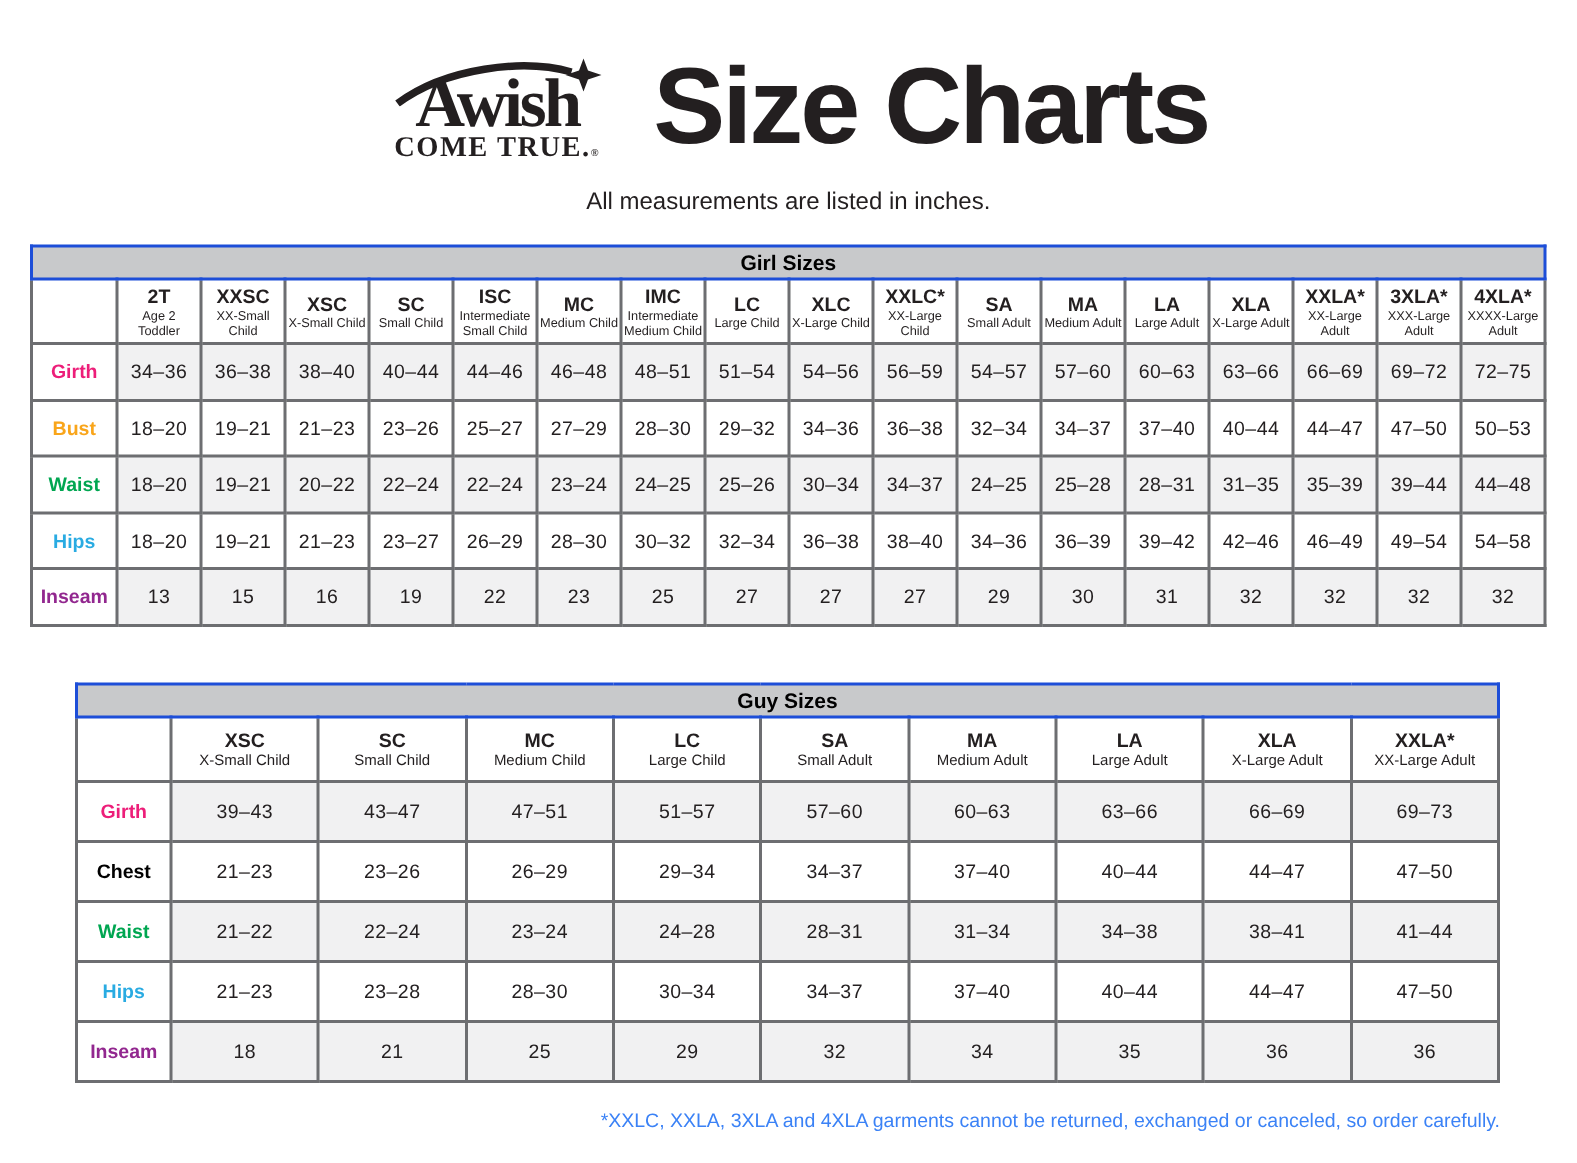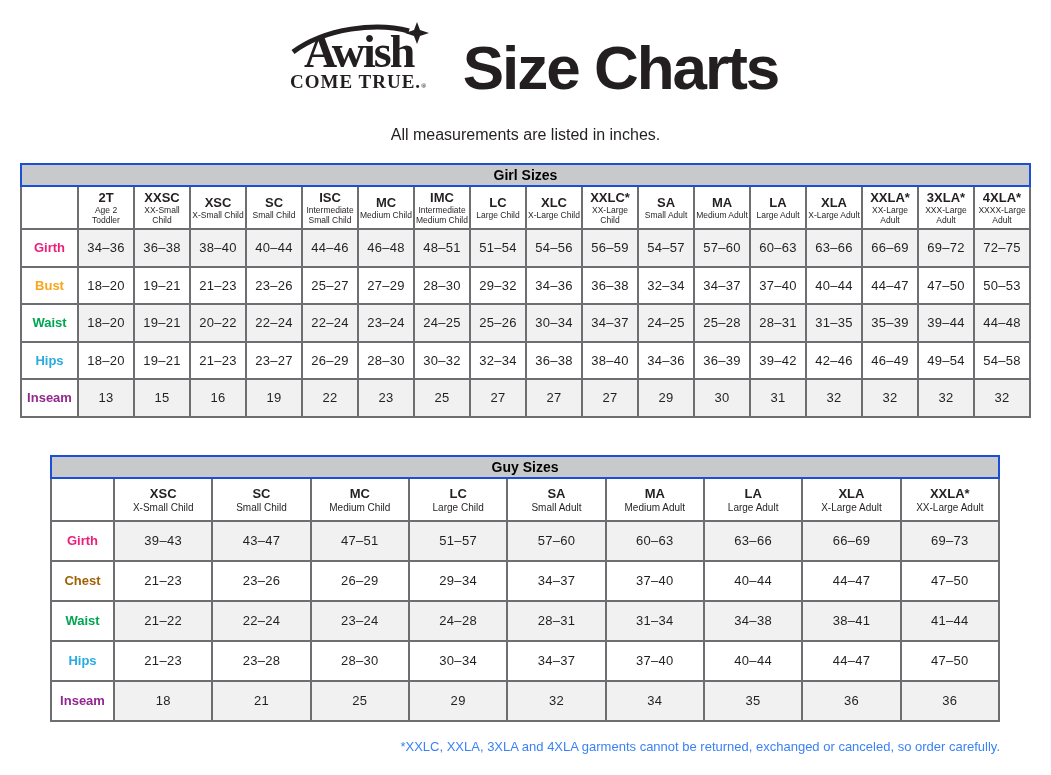--- a/index.html
+++ b/index.html
@@ -1,29 +1,29 @@
 <!DOCTYPE html>
 <html><head>
 <meta charset="utf-8">
 <style>
   * { margin: 0; padding: 0; box-sizing: border-box; }
   html, body { width: 1051px; height: 775px; background: #ffffff; overflow: hidden;
     font-family: "Liberation Sans", sans-serif; color: #231f20; }
 
   
-  .header { display: flex; justify-content: center; align-items: flex-start;
+  .header { display: flex; justify-content: center; align-items: flex-end;
     gap: 18px; margin-top: 32px; height: 80px; }
   .logo { position: relative; width: 172px; text-align: center; }
   .logo-awish { font-family: "Liberation Serif", serif; font-weight: bold;
     font-size: 46px; line-height: 40px; letter-spacing: -2px; }
   .logo-swoosh { position: absolute; top: -12px; left: 18px; pointer-events: none; }
   .logo-come-true { font-family: "Liberation Serif", serif; font-weight: bold;
     font-size: 19px; letter-spacing: 1px; line-height: 20px; }
   .logo-come-true .reg { font-size: 7px; vertical-align: baseline; }
-  .page-title { font-size: 62px; font-weight: bold; letter-spacing: -2px; }
+  .page-title { font-size: 72px; font-weight: bold; letter-spacing: -2px; }
   .subtitle { text-align: center; font-size: 16px; margin-top: 14px; }
 
   
   table.size-table { border-collapse: collapse; table-layout: fixed;
     font-family: "Liberation Sans", sans-serif; }
   #girl-table { width: 1011px; margin: 19px 0 0 20px; }
   #guy-table  { width: 950px;  margin: 37px 0 0 50px; }
   .size-table th, .size-table td { border: 2px solid #6d6e71; text-align: center;
     vertical-align: middle; background: #ffffff; }
   .size-table .banner { background: #c8c9cb; border: 2px solid #1d4ed8;
@@ -324,21 +324,21 @@
         <td class="cell">43–47</td>
         <td class="cell">47–51</td>
         <td class="cell">51–57</td>
         <td class="cell">57–60</td>
         <td class="cell">60–63</td>
         <td class="cell">63–66</td>
         <td class="cell">66–69</td>
         <td class="cell">69–73</td>
       </tr>
       <tr class="datarow">
-        <th class="rowlabel" style="color:#a16207">Chest</th>
+        <th class="rowlabel" style="color:#000000">Chest</th>
         <td class="cell">21–23</td>
         <td class="cell">23–26</td>
         <td class="cell">26–29</td>
         <td class="cell">29–34</td>
         <td class="cell">34–37</td>
         <td class="cell">37–40</td>
         <td class="cell">40–44</td>
         <td class="cell">44–47</td>
         <td class="cell">47–50</td>
       </tr>

